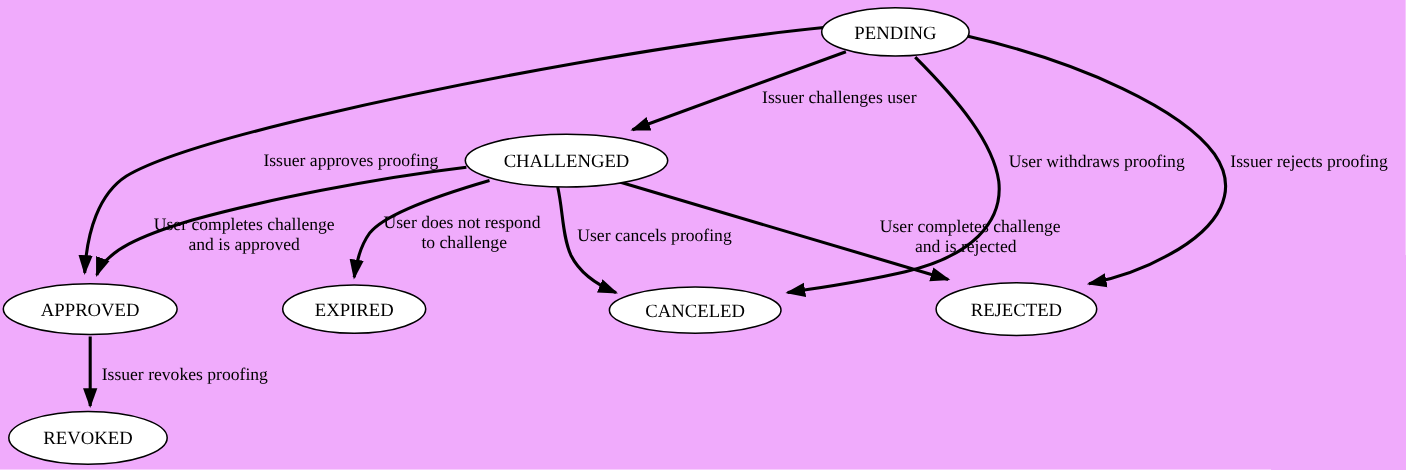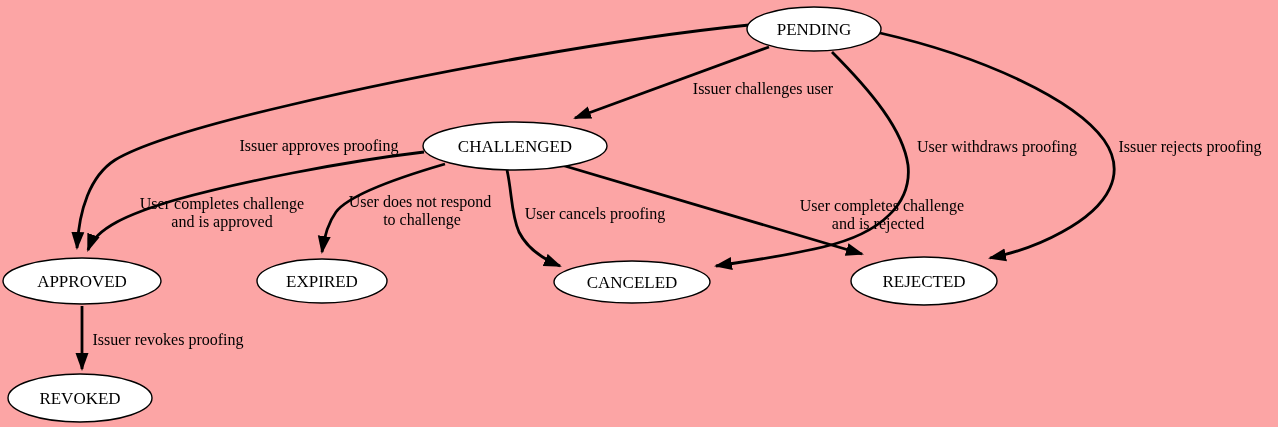--- a/index.html
+++ b/index.html
@@ -4,21 +4,21 @@
 <style>
   html, body {
     margin: 0;
     padding: 0;
     background: #ffffff;
   }
   .canvas {
     position: relative;
     width: 1278px;
     height: 427px;
-    background: #fca5a5;
+    background: #f0abfc;
     font-family: "Liberation Serif", "DejaVu Serif", serif;
   }
   svg { display: block; }
   .node-ellipse {
     fill: #ffffff;
     stroke: #000000;
     stroke-width: 1.4;
   }
   .edge-path {
     fill: none;

